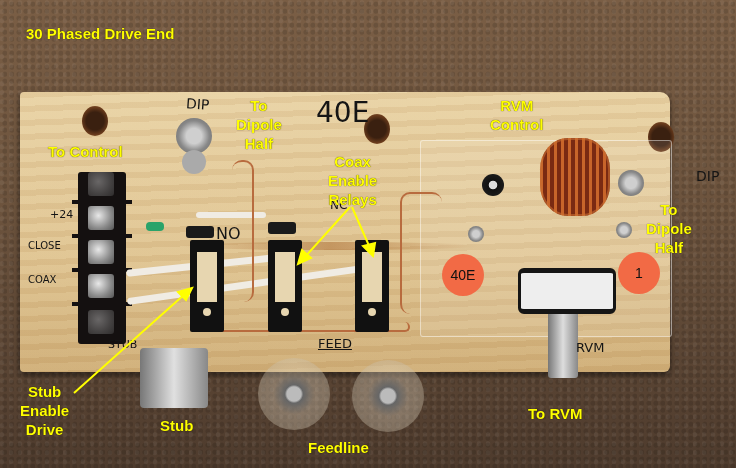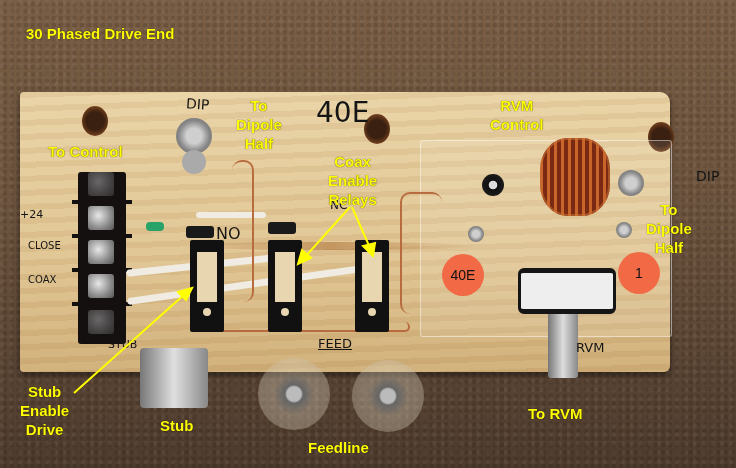--- a/index.html
+++ b/index.html
@@ -124,21 +124,21 @@
   <div class="bnc"></div>
   <div class="bnc-cap"></div>
 
   <div class="so239"></div>
   <div class="wingnut" style="left:258px;top:358px;"></div>
   <div class="wingnut" style="left:352px;top:360px;"></div>
 
   <div class="marker" style="left:186px;top:96px;font-size:14px;transform:rotate(4deg);">DIP</div>
   <div class="marker" style="left:316px;top:96px;font-size:28px;">40E</div>
   <div class="marker" style="left:696px;top:168px;font-size:14px;">DIP</div>
-  <div class="marker" style="left:20px;top:208px;font-size:11px;">+24</div>
+  <div class="marker" style="left:50px;top:208px;font-size:11px;">+24</div>
   <div class="marker" style="left:28px;top:240px;font-size:10px;">CLOSE</div>
   <div class="marker" style="left:28px;top:274px;font-size:10px;">COAX</div>
   <div class="marker" style="left:108px;top:338px;font-size:11px;">STUB</div>
   <div class="marker" style="left:216px;top:224px;font-size:16px;">NO</div>
   <div class="marker" style="left:330px;top:198px;font-size:12px;">NC</div>
   <div class="marker" style="left:318px;top:336px;font-size:13px;text-decoration:underline;">FEED</div>
   <div class="marker" style="left:576px;top:340px;font-size:13px;">RVM</div>
 
   <svg class="arrows" width="736" height="468">
     <g stroke="#ffff00" stroke-width="2" fill="#ffff00">

